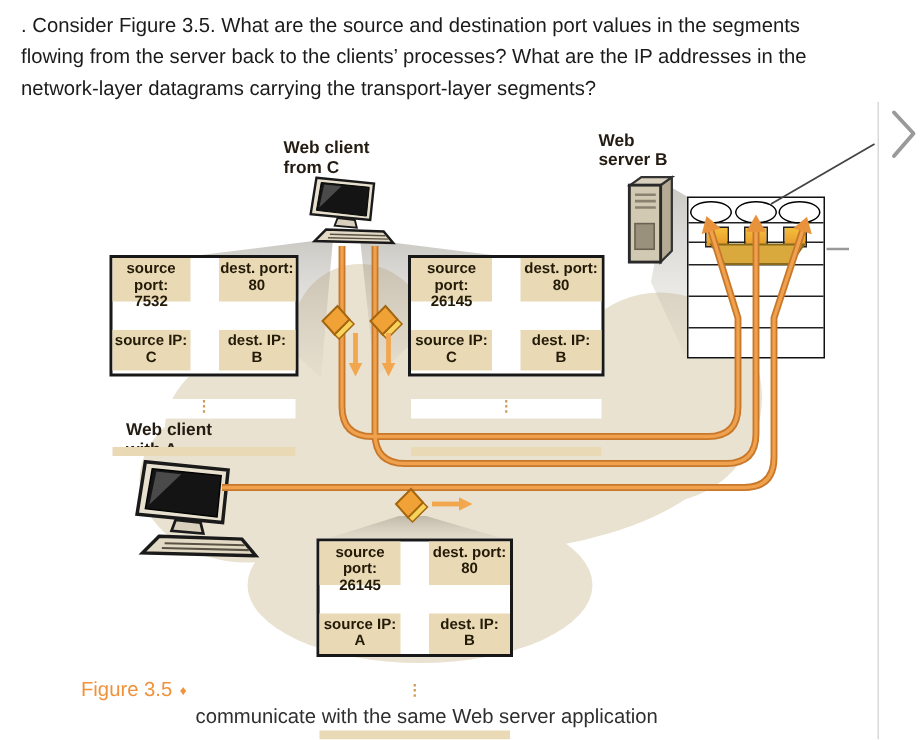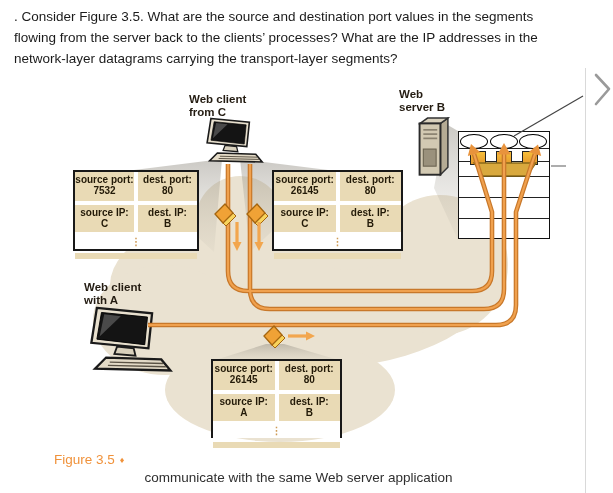--- a/index.html
+++ b/index.html
@@ -12,41 +12,41 @@
 
   
   .divider{left:585px;top:68px;width:1px;height:425px;background:#d9d9d9;}
   .chev{left:589px;top:70px;width:26px;height:40px;cursor:pointer;}
 
   
   .hostlabel{font-size:11.5px;font-weight:700;line-height:12.5px;color:#241c12;text-align:left;}
 
   
   .seg-table{background:#ffffff;border:2px solid #181818;display:grid;
-             grid-template-columns:1fr 1fr;grid-template-rows:29px 27px 13px 6px;gap:4px;box-sizing:border-box;}
+             grid-template-columns:1fr 1fr;grid-template-rows:29px 27px 13px 6px;gap:19px;box-sizing:border-box;}
   .seg-table .cell{background:#e9dab5;text-align:center;padding-top:2px;}
   .seg-table .lbl,.seg-table .val{font-weight:700;font-size:10px;line-height:11px;color:#231a08;}
   .seg-table .dots{grid-column:1/3;background:#ffffff;color:#ce9a55;font-weight:700;
                    font-size:10px;line-height:12px;text-align:center;}
   .seg-table .strip{grid-column:1/3;background:#e9dab5;}
 
   
   .stack{left:458px;top:131px;width:92px;height:108px;background:#ffffff;
          border:1.6px solid #111;box-sizing:border-box;}
   .stack .rline{position:absolute;left:0;width:100%;height:1.3px;background:#222;}
   .stack .proc{position:absolute;top:2px;width:26px;height:13px;border:1.5px solid #000;
                border-radius:50%;background:#ffffff;}
   .stack .sock{position:absolute;top:19px;width:14px;height:12px;border:1.2px solid #222;
                background:linear-gradient(#f6be3a,#e6992b);}
 
   .caption{display:flex;align-items:flex-start;}
   .caption .figlabel{color:#f0923b;font-weight:400;font-size:13.5px;white-space:nowrap;}
   .caption .diamond{color:#f0923b;font-size:9px;margin:3px 6px 0 5px;}
   .caption .captext{color:#2f2f2f;font-size:13.5px;line-height:17px;}
-  .caption .cl2{display:inline-block;margin-left:14px;}
+  .caption .cl2{display:inline-block;}
 
   svg{display:block;}
   .layer{left:0;top:0;}
 </style>
 </head>
 <body>
 
 <div class="abs question">. Consider Figure 3.5. What are the source and destination port values in the segments flowing from the server back to the clients’ processes? What are the IP addresses in the network-layer datagrams carrying the transport-layer segments?</div>
 
 <svg class="abs layer" width="613" height="493">

